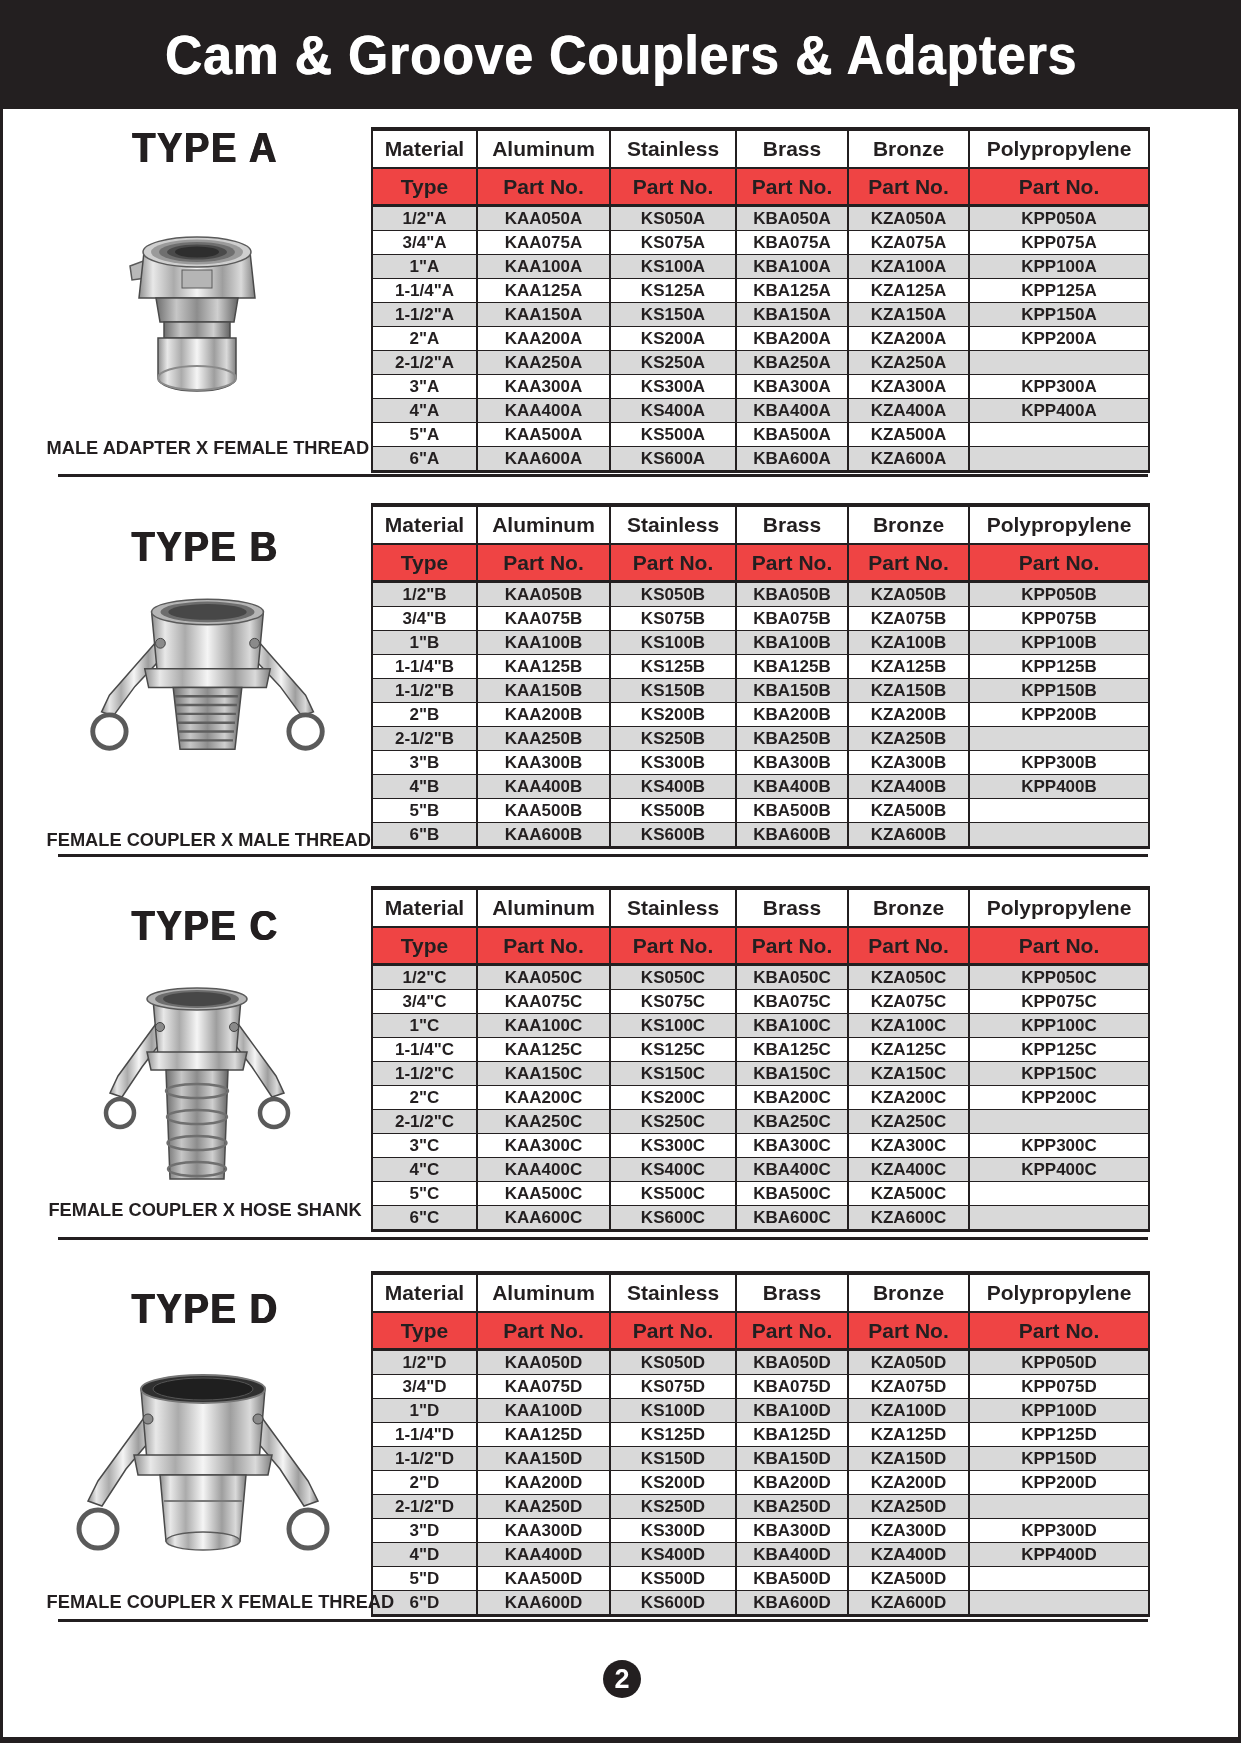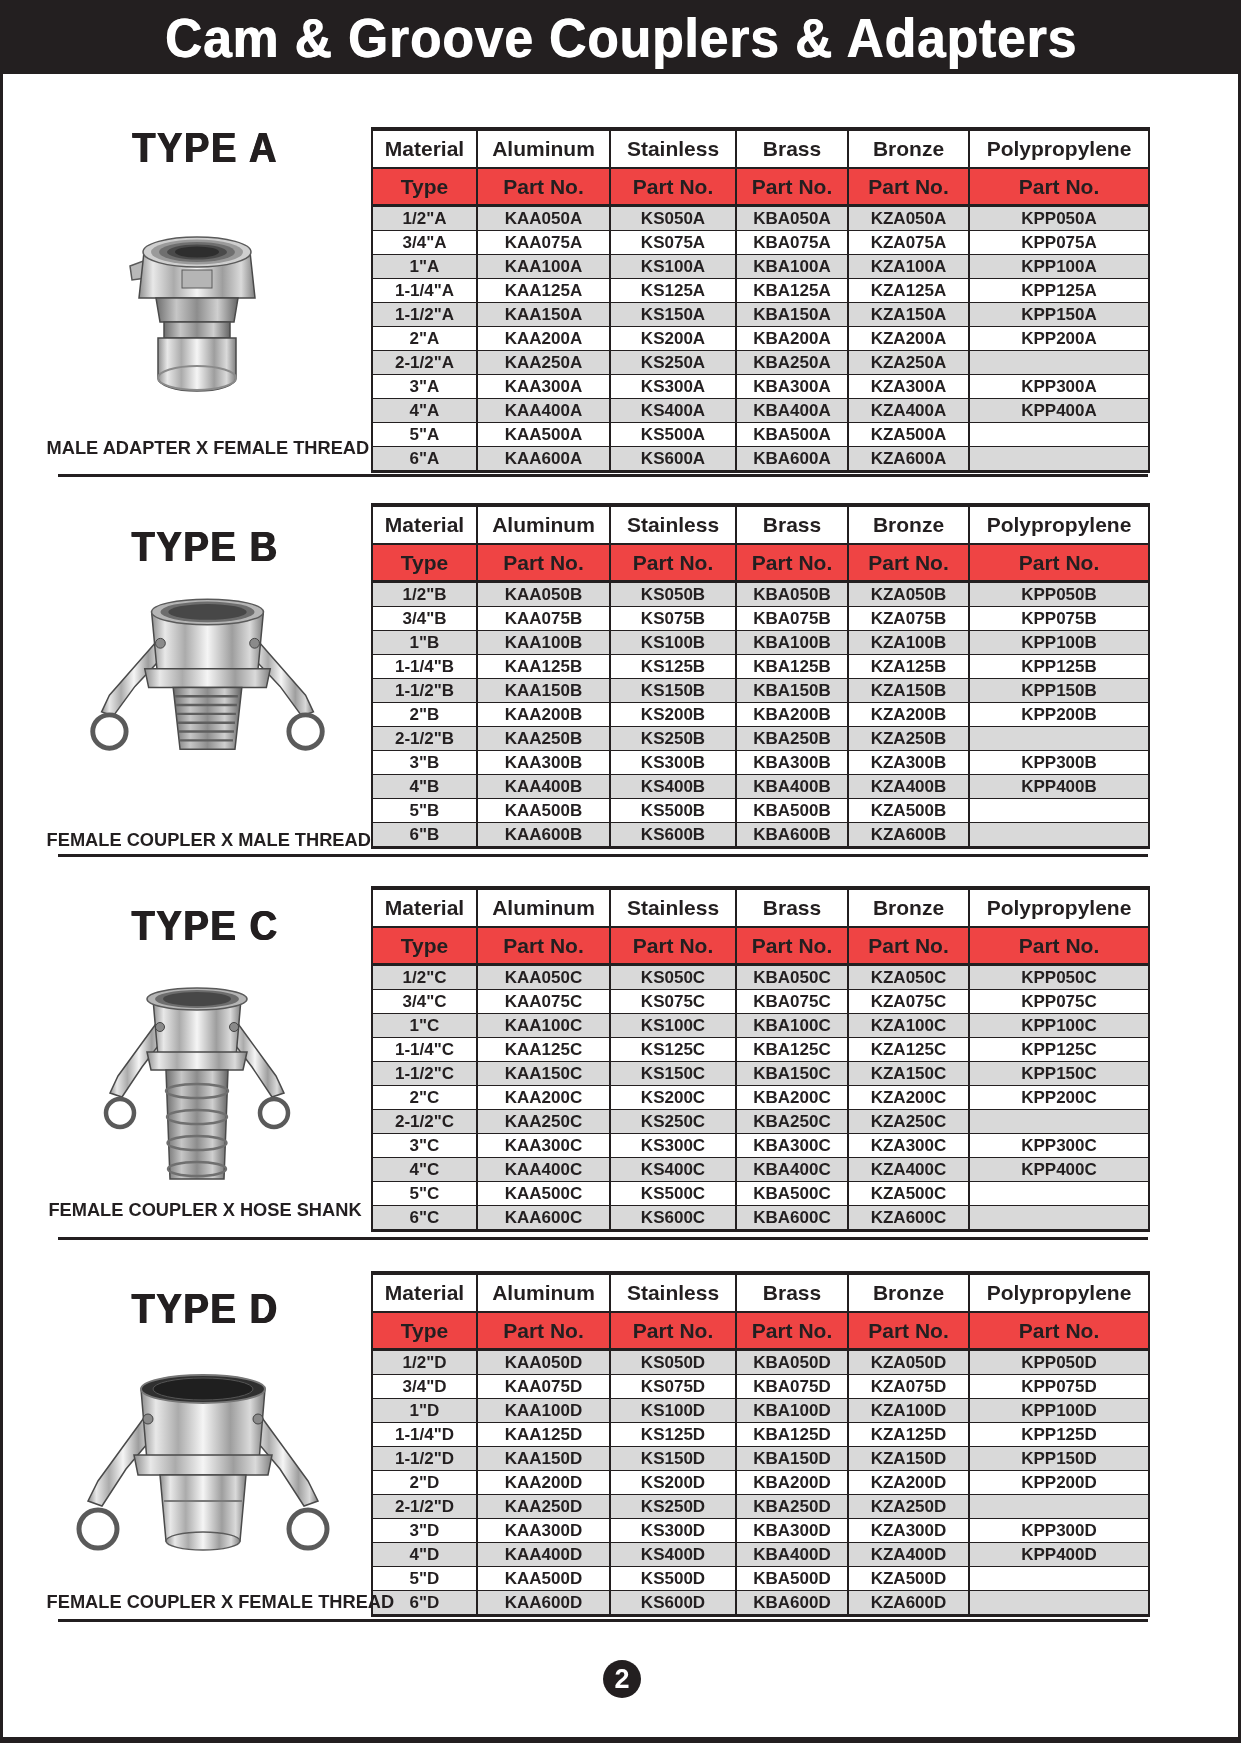--- a/index.html
+++ b/index.html
@@ -1,20 +1,20 @@
 <!DOCTYPE html>
 <html><head>
 <meta charset="utf-8">
 <style>
   html,body{margin:0;padding:0;background:#fff;}
   .page{position:relative;width:1241px;height:1743px;background:#fff;overflow:hidden;
         font-family:"Liberation Sans", sans-serif;color:#231f20;}
   .side-border{position:absolute;top:0;bottom:0;width:3px;background:#231f20;}
   .side-border.left{left:0;} .side-border.right{right:0;}
-  .titlebar{position:absolute;top:0;left:2px;right:2px;height:74px;background:#231f20;
+  .titlebar{position:absolute;top:0;left:2px;right:2px;height:109px;background:#231f20;
             display:flex;align-items:center;justify-content:center;}
   .page-title{color:#fff;font-weight:bold;font-size:56px;letter-spacing:1px;
               transform:scaleX(.92);white-space:nowrap;
               text-shadow:1px 0 #fff;}
   .type-heading{position:absolute;left:40px;width:330px;text-align:center;
                 font-size:43px;font-weight:bold;letter-spacing:2px;
                 transform:scaleX(.88);text-shadow:1px 0 #231f20, -0.5px 0 #231f20;
                 white-space:nowrap;}
   .h-a{top:123px}.h-b{top:522px}.h-c{top:901px}.h-d{top:1284px}
   .photo{position:absolute;}

